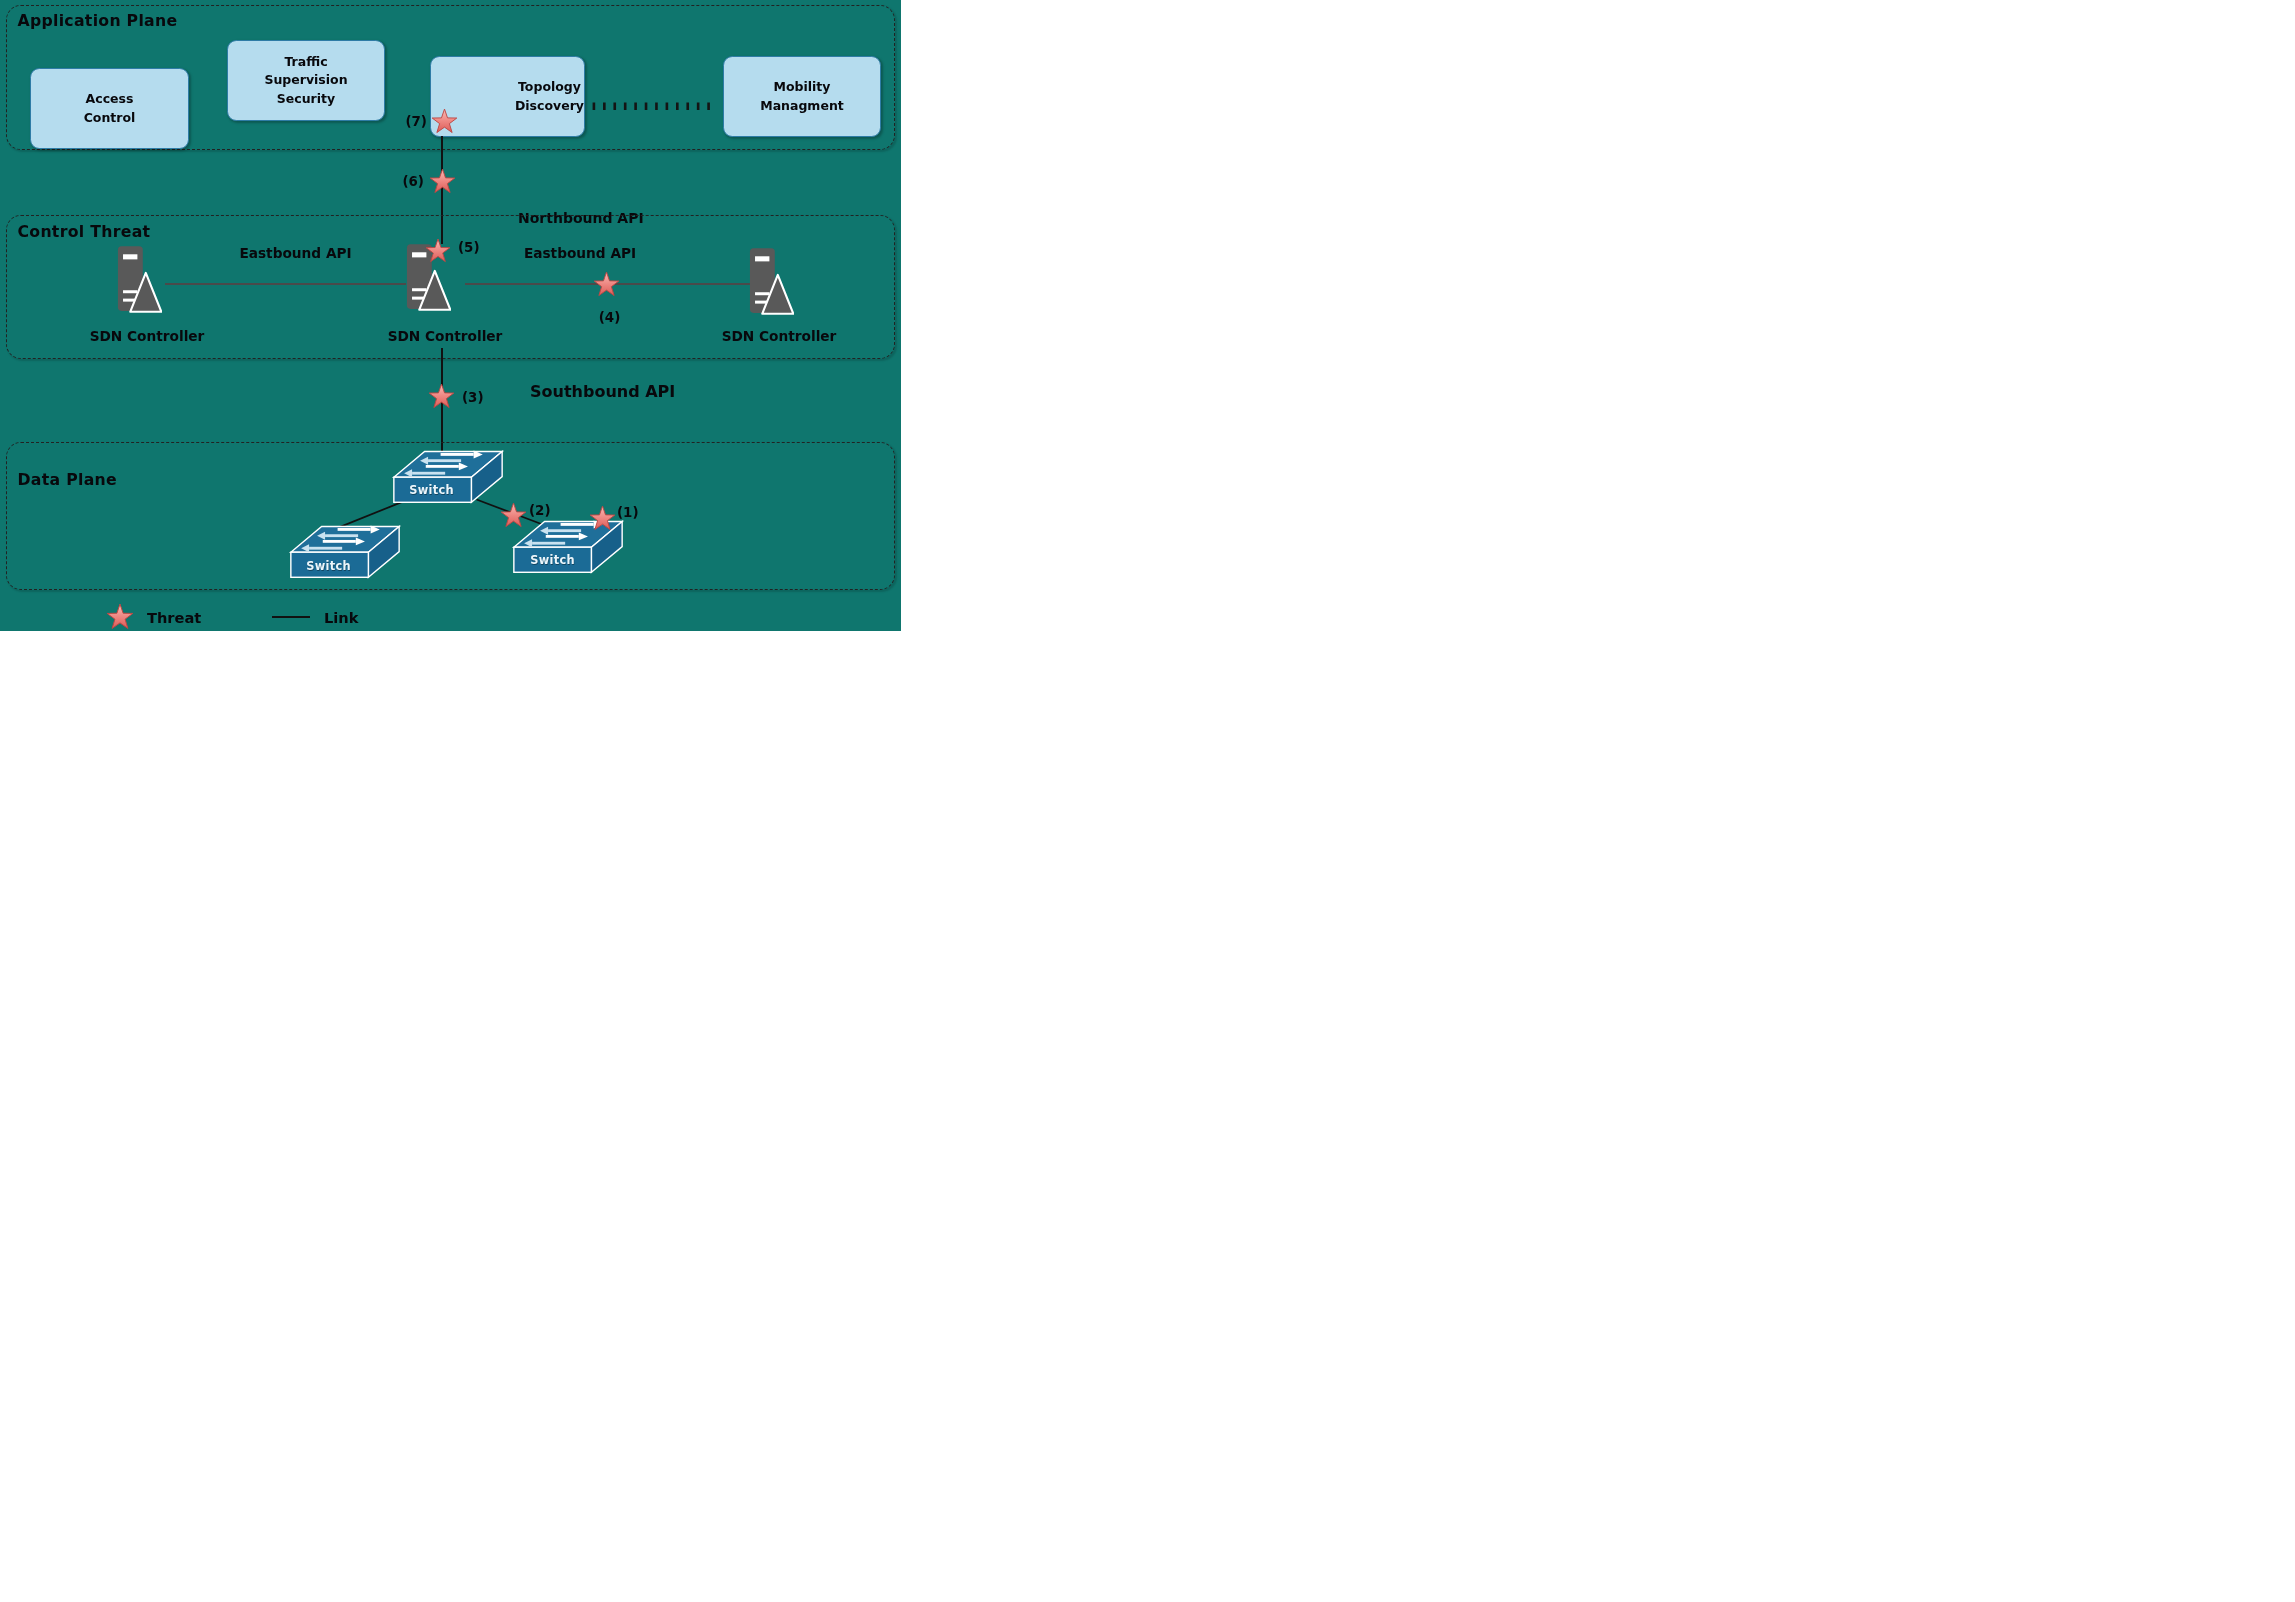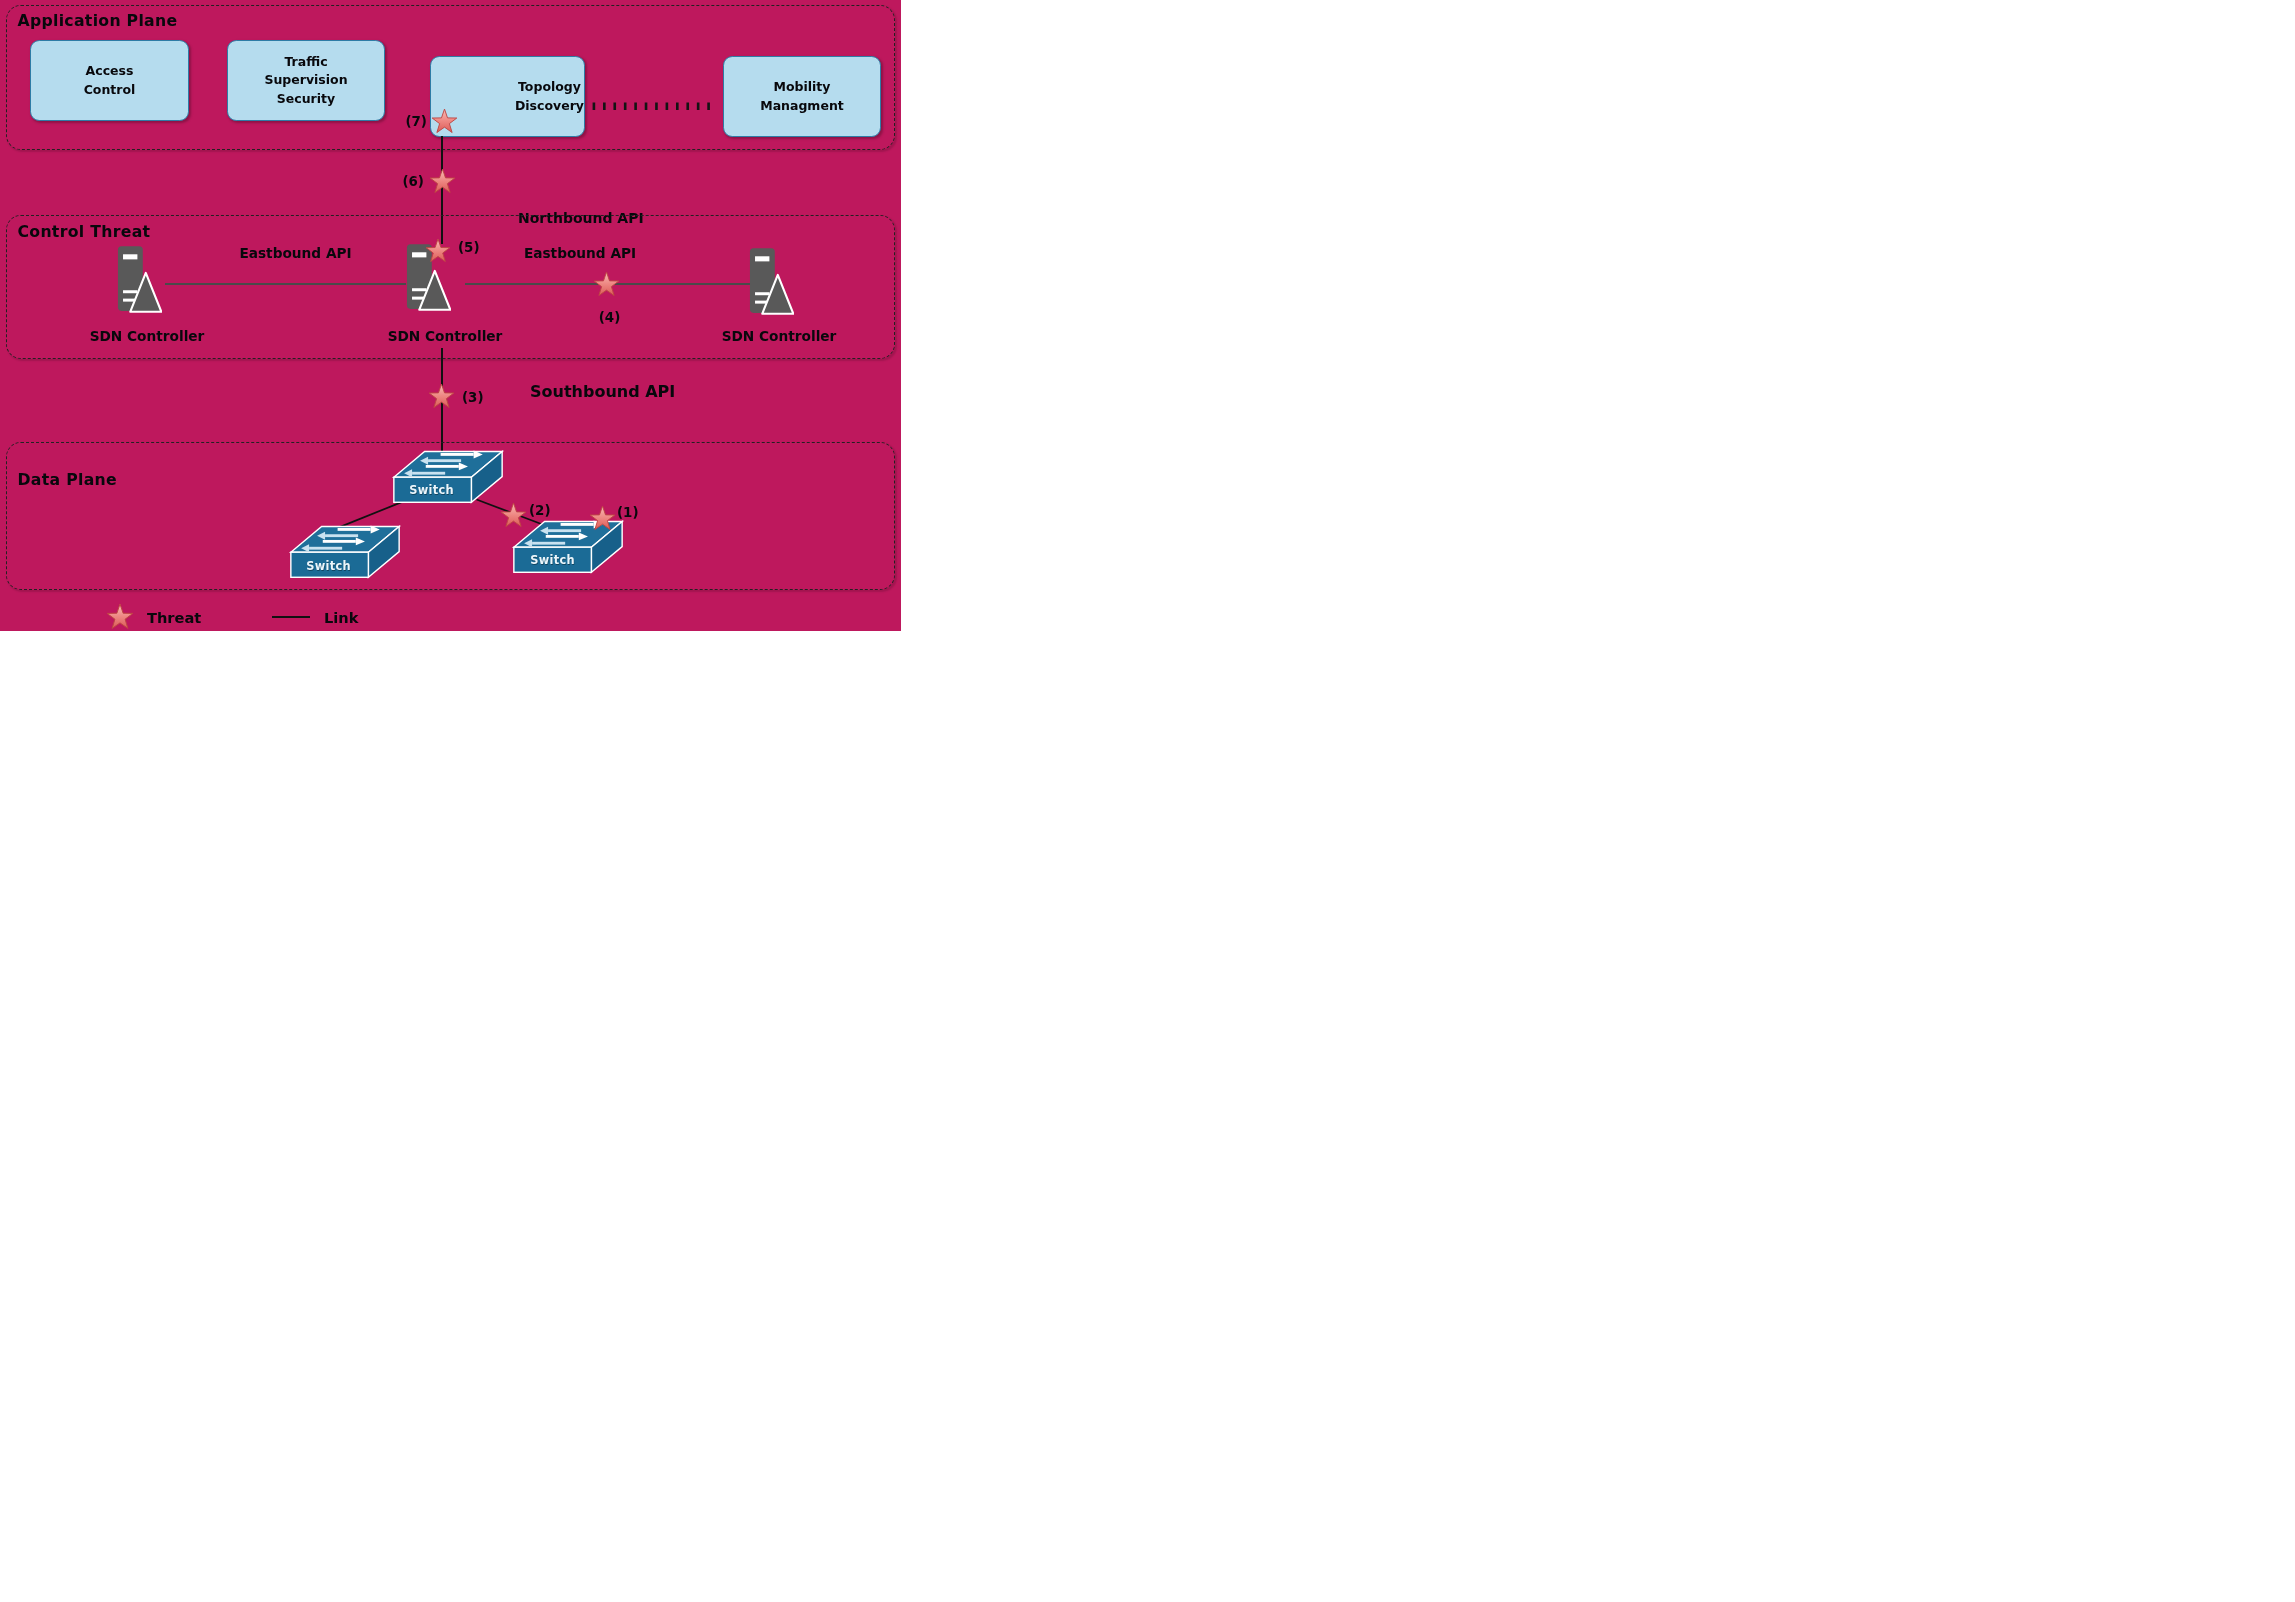--- a/index.html
+++ b/index.html
@@ -1,17 +1,17 @@
 <!DOCTYPE html>
 <html style="font-size:9.3px"><head>
 <meta charset="utf-8">
 <style>
   html,body{margin:0;padding:0;background:#ffffff;}
   .canvas{
-    position:relative; width:901px; height:631px; background:#be185d;
+    position:relative; width:901px; height:631px; background:#0f766e;
     font-family:"DejaVu Sans", "Liberation Sans", sans-serif;
     font-weight:bold; color:#08080c; overflow:hidden;text-decoration:underline;
   }
   .plane{
     position:absolute; border:1.5px dashed #222; border-radius:15px;
     box-shadow:1.2px 1.7px 1.7px rgba(0,0,0,0.15); background:transparent;
   }
   .ptitle{ position:absolute; font-size:15.7px; letter-spacing:0.3px; }
   .appbox{
     position:absolute; background:#B5DCEE; border:1.7px solid #2E7CA6; border-radius:9.3px;
@@ -67,21 +67,21 @@
         <polygon points="124,27 140,34 124,41" fill="#ffffff"></polygon>
         <polygon points="28,46 42,39 42,53" fill="#C9E2F0"></polygon>
         <rect x="42" y="43.5" width="58" height="5" fill="#C9E2F0"></rect>
       </symbol>
     </defs>
   </svg>
 
   <div class="plane" style="left:5.8px; top:4.7px; width:887px; height:143px;"></div>
   <div class="ptitle" style="left:17.5px; top:10.5px;">Application Plane</div>
 
-  <div class="appbox" style="left:30px; top:40px; width:157px; height:79px;">
+  <div class="appbox" style="left:30px; top:68px; width:157px; height:79px;">
     <span>Access
 Control</span>
   </div>
   <div class="appbox" style="left:227px; top:40px; width:156px; height:79px;">
     <span>Traffic
 Supervision
 Security</span>
   </div>
   <div class="appbox" style="left:430px; top:56px; width:153px; height:79px;justify-content:flex-end;">
     <span>Topology

